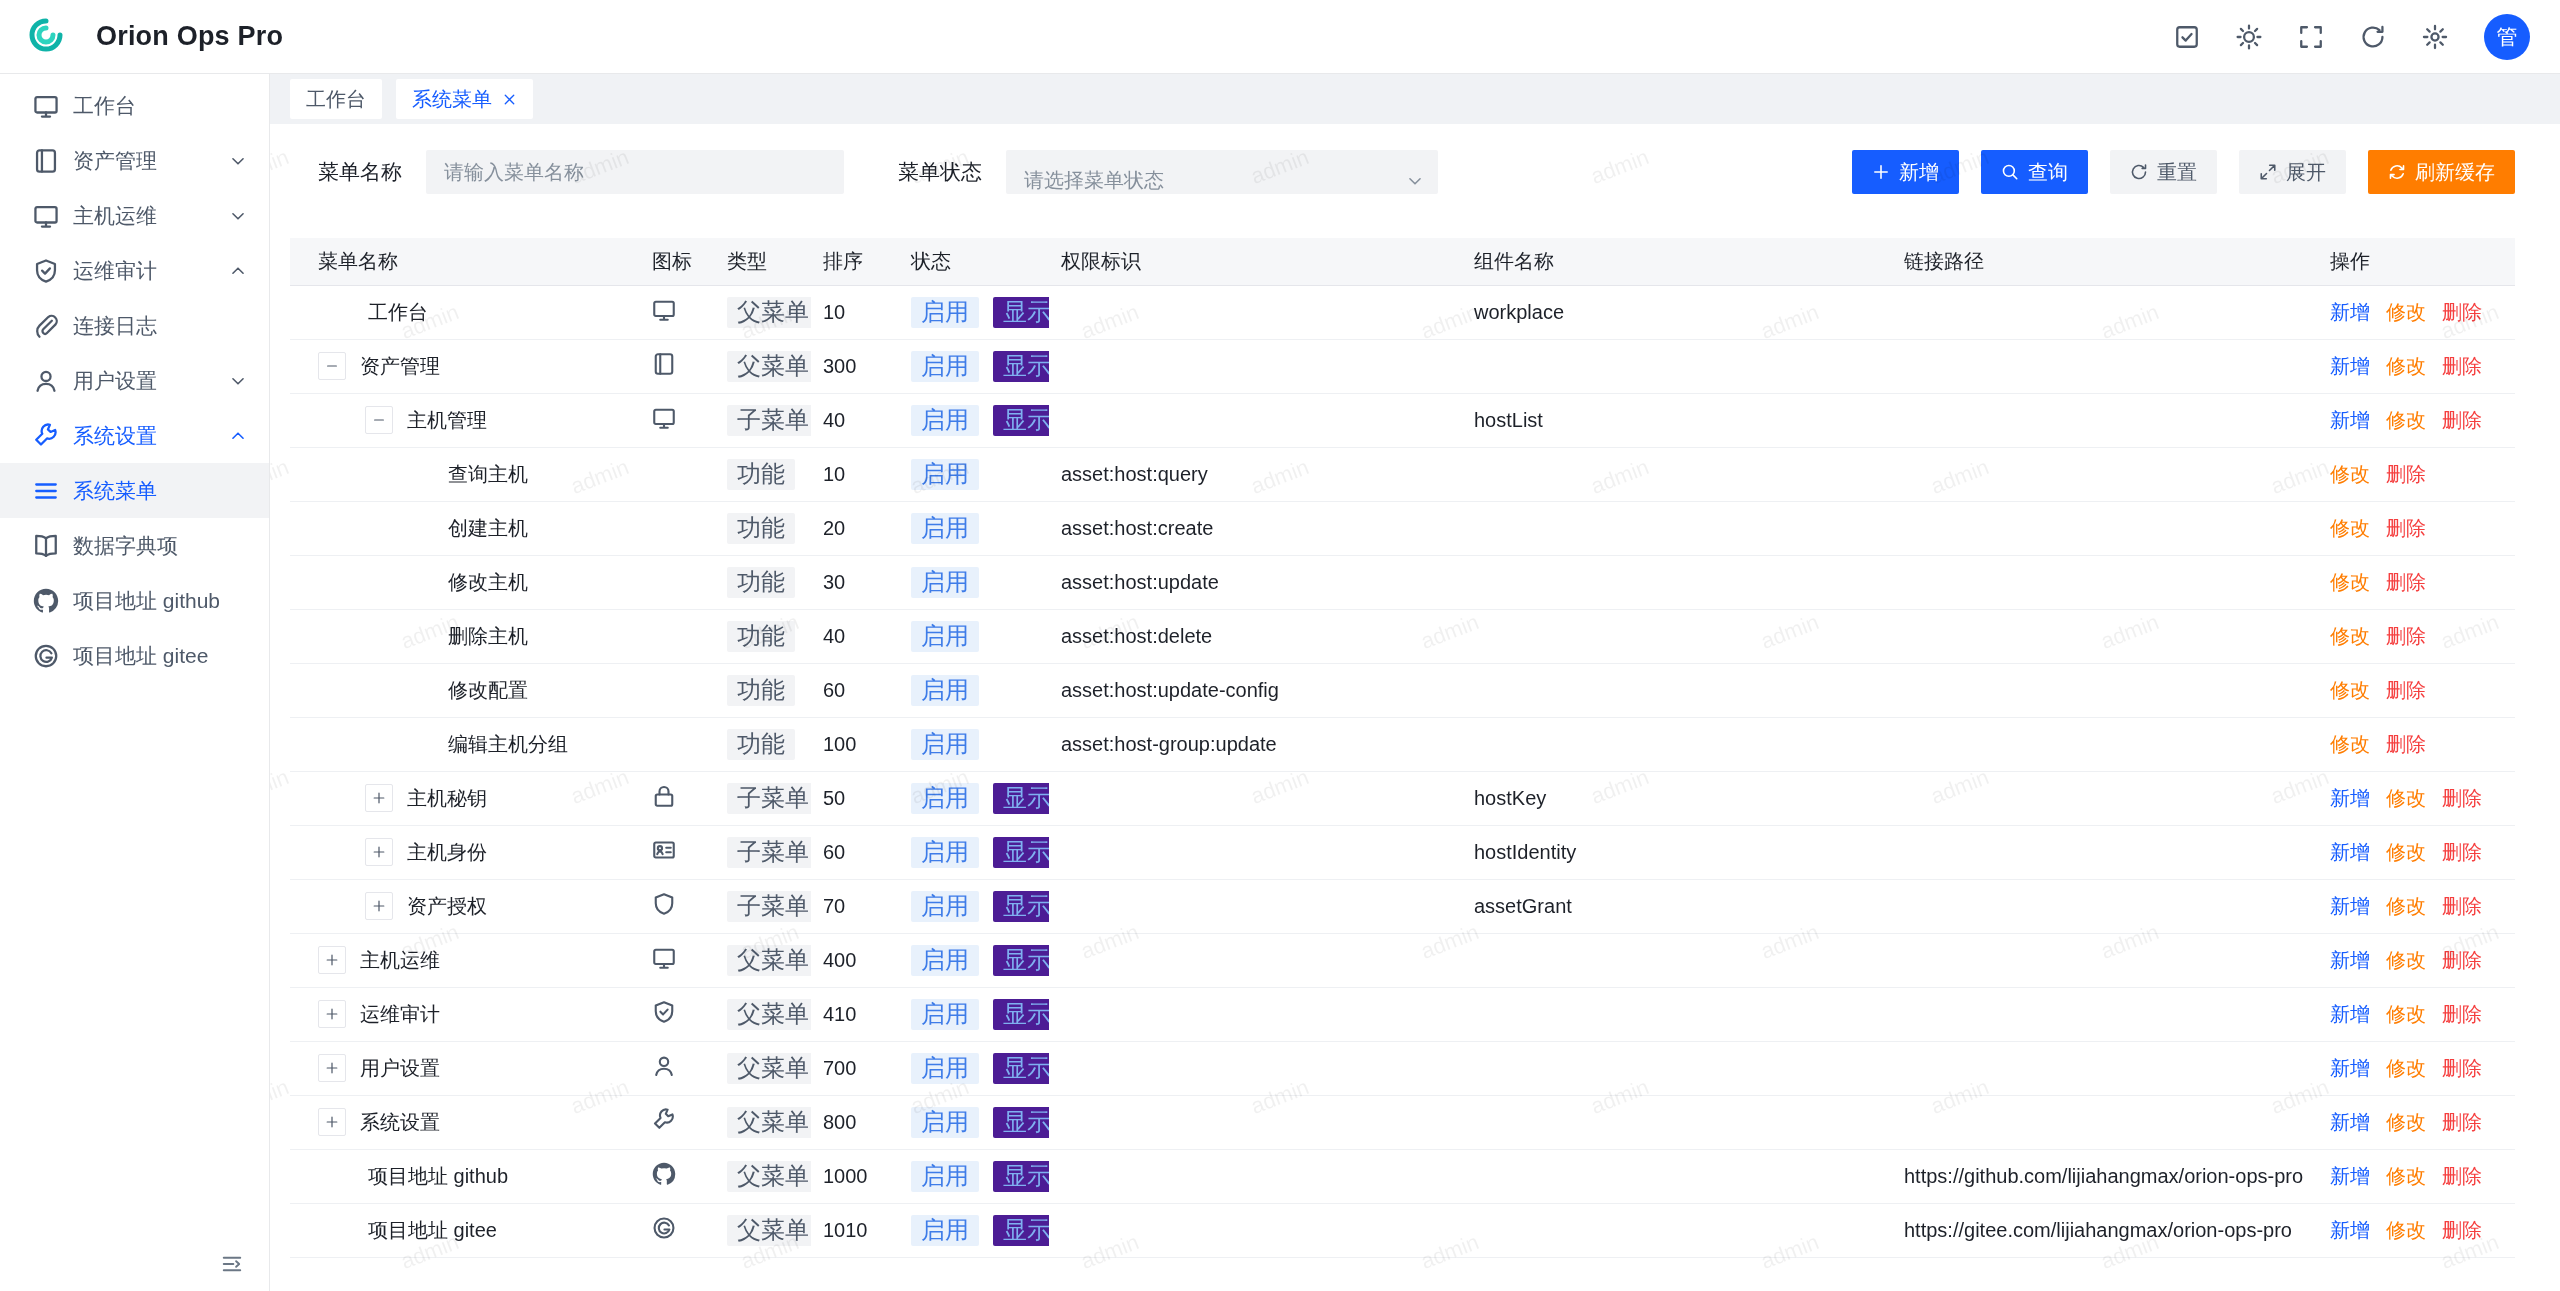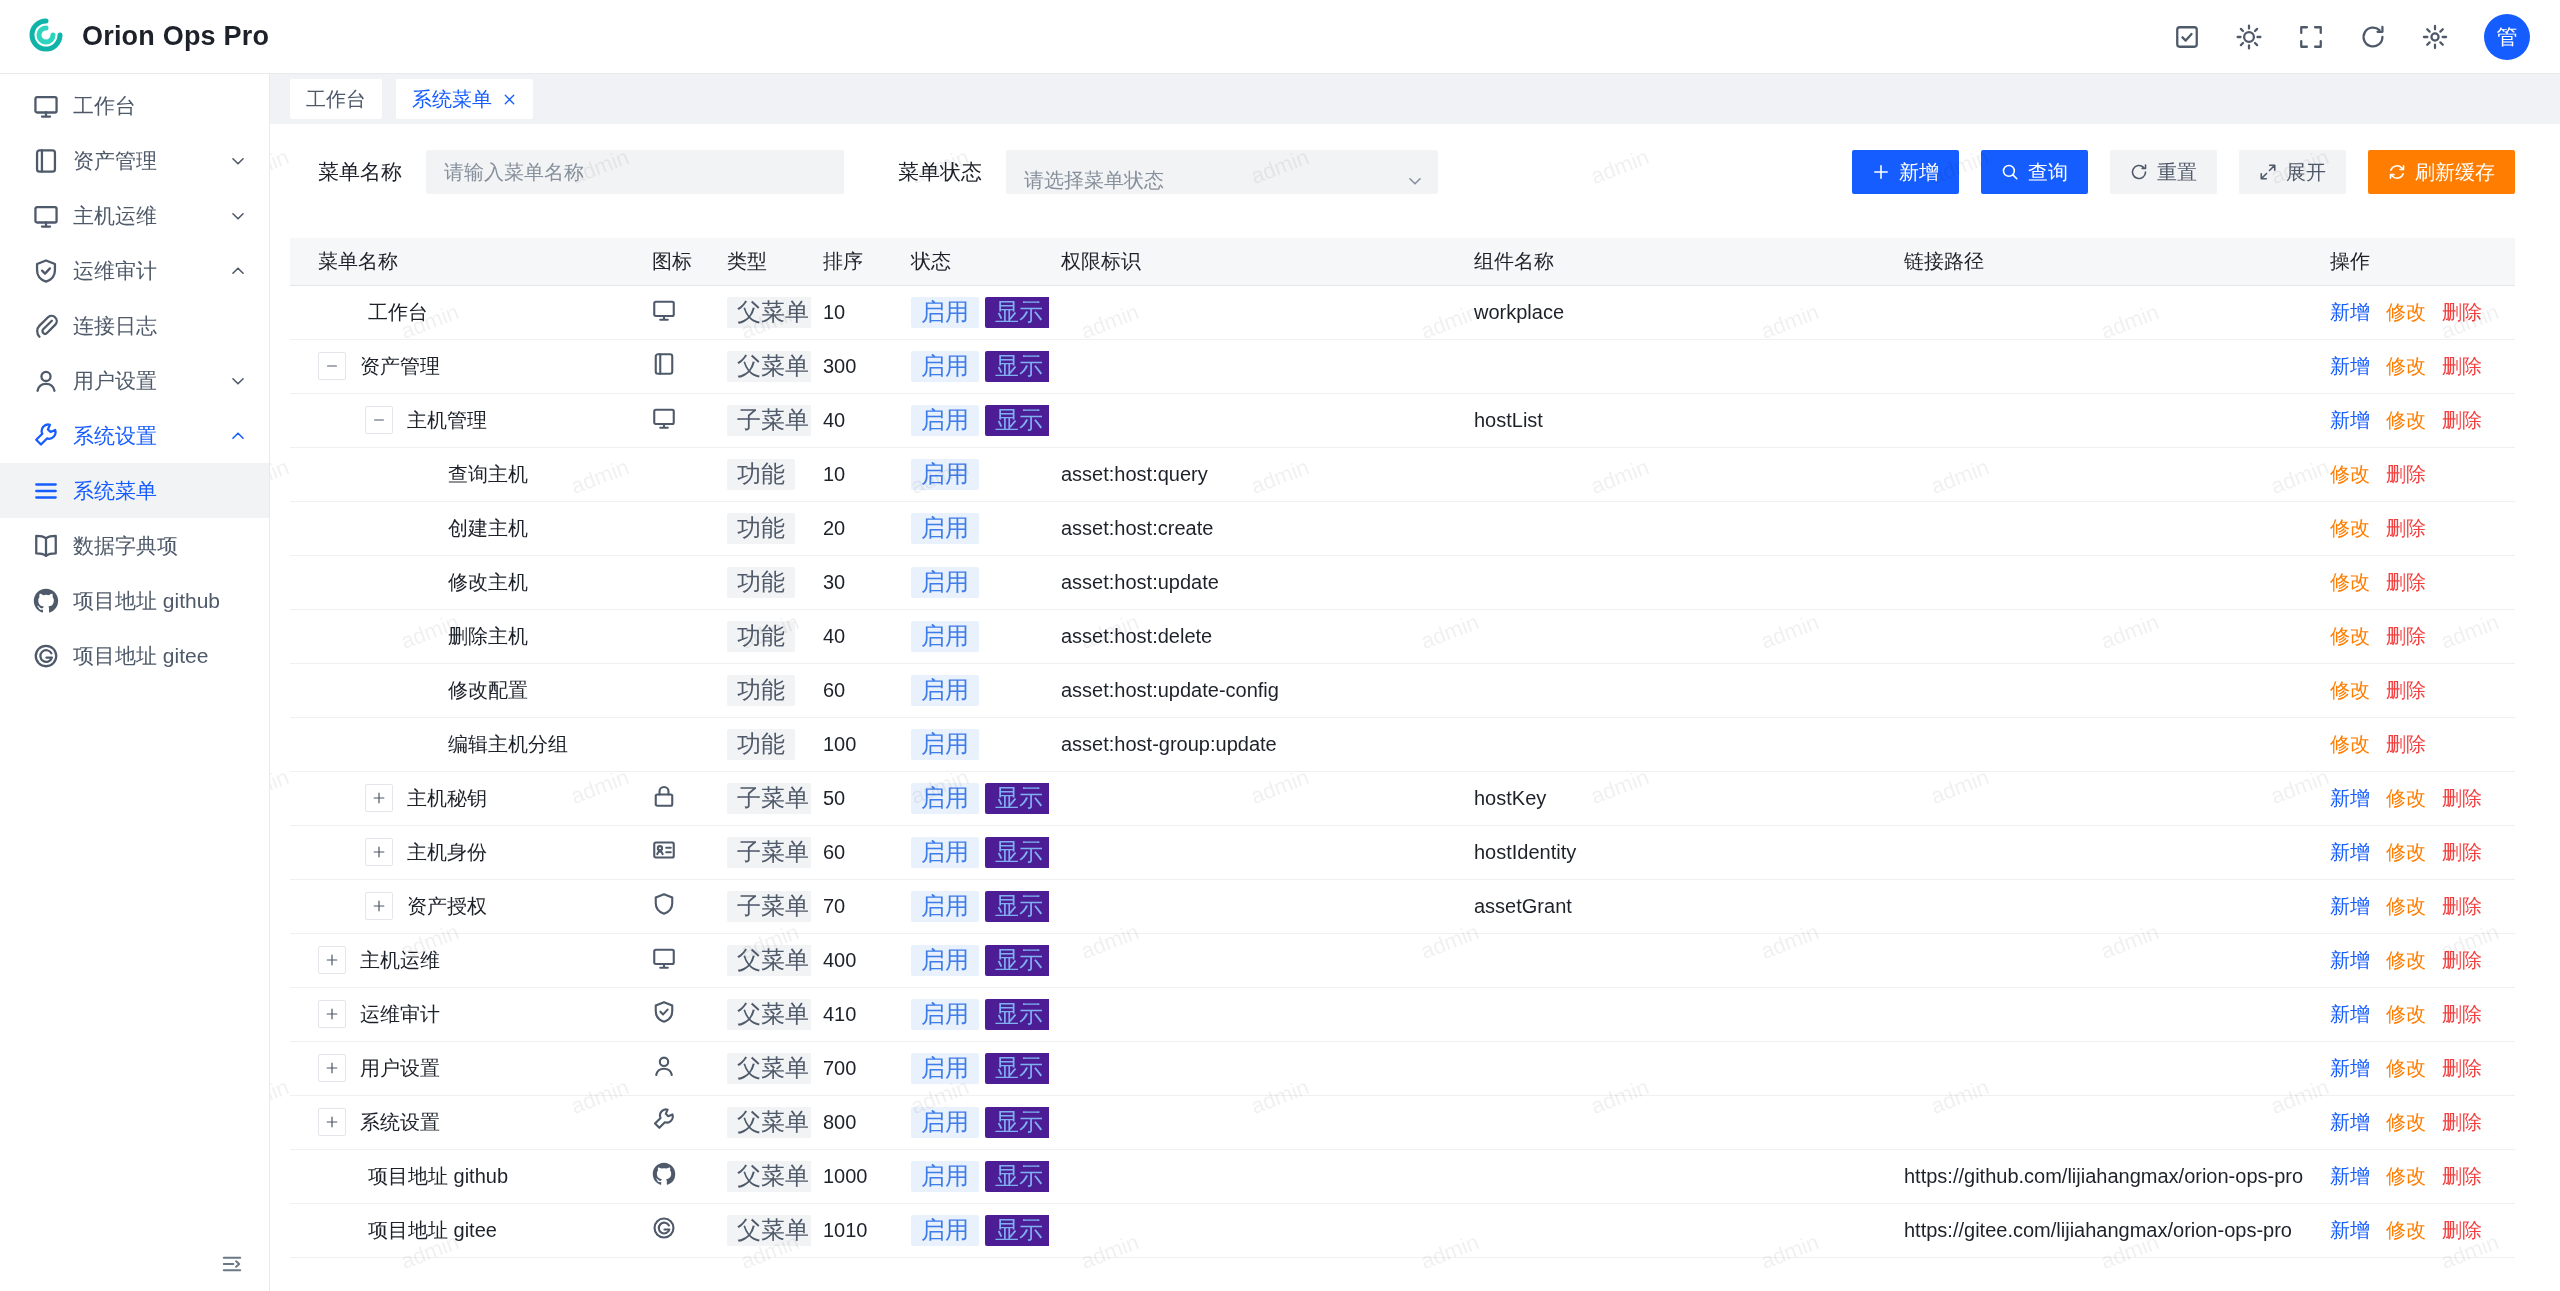--- a/index.html
+++ b/index.html
@@ -1,21 +1,21 @@
 <!DOCTYPE html>
 <html><head>
 <meta charset="utf-8">
 <style>
   * { margin:0; padding:0; box-sizing:border-box; }
   html,body { width:2560px; height:1291px; font-family:"Liberation Sans",sans-serif; background:#fff; color:#1d2129; overflow:hidden; }
   .app { width:2560px; height:1291px; display:flex; flex-direction:column; }
 
   
   .header { height:74px; flex:0 0 74px; background:#fff; border-bottom:1px solid #e8e9eb; display:flex; align-items:center; padding:0 30px 0 26px; position:relative; z-index:60; }
-  .logo { display:flex; align-items:center; gap:16px; cursor:pointer; }
+  .logo { display:flex; align-items:center; gap:30px; cursor:pointer; }
   .logo-title { font-size:27px; font-weight:700; color:#1d2129; letter-spacing:.2px; }
   .header-right { margin-left:auto; display:flex; align-items:center; gap:36px; color:#4e5969; }
   .hicon { display:inline-flex; cursor:pointer; }
   .avatar { width:46px; height:46px; border-radius:50%; background:#165dff; color:#fff; font-size:21px; display:flex; align-items:center; justify-content:center; cursor:pointer; }
 
   
   .body { flex:1; display:flex; min-height:0; }
   .sidebar { width:270px; flex:0 0 270px; background:#fff; border-right:1px solid #e8e9eb; padding-top:4px; position:relative; z-index:55; }
   .side-item { height:55px; display:flex; align-items:center; gap:14px; padding:0 22px 0 33px; font-size:21px; color:#4e5969; cursor:pointer; white-space:nowrap; }
   .side-item .chev { margin-left:auto; display:inline-flex; }
@@ -53,21 +53,21 @@
   tbody td { height:54px; font-size:20px; color:#1d2129; padding-left:12px; border-bottom:1px solid #eef0f3; white-space:nowrap; overflow:hidden; }
   th.first, td.first { padding-left:28px; }
   .tree { display:flex; align-items:center; gap:14px; }
   .indent { display:inline-block; height:1px; flex:0 0 auto; }
   .expander { width:28px; height:28px; flex:0 0 28px; border:1px solid #e5e6eb; border-radius:2px; background:#fff; color:#4e5969; display:inline-flex; align-items:center; justify-content:center; cursor:pointer; }
   .row-icon { color:#4e5969; display:inline-flex; }
   .badge { display:inline-flex; align-items:center; height:31px; padding:0 10px; border-radius:2px; font-size:24px; white-space:nowrap; }
   .badge-type { background:#f2f3f5; color:#4e5969; }
   .badge-enable { background:#e8f1fc; color:#3e7ce8; }
   .badge-show { background:#4c1d95; color:#7fb0f0; }
-  .statuses { display:flex; gap:6px; }
+  .statuses { display:flex; gap:14px; }
   .actions { display:flex; gap:16px; }
   .act { cursor:pointer; }
   .act-add { color:#165dff; }
   .act-edit { color:#ff7d00; }
   .act-del { color:#f53f3f; }
 
   
   .watermark-layer { position:absolute; inset:0; pointer-events:none; z-index:40; overflow:hidden; }
   .wm { position:absolute; font-size:22px; color:rgba(0,0,0,0.06); transform:rotate(-21deg); white-space:nowrap; }
 </style>

